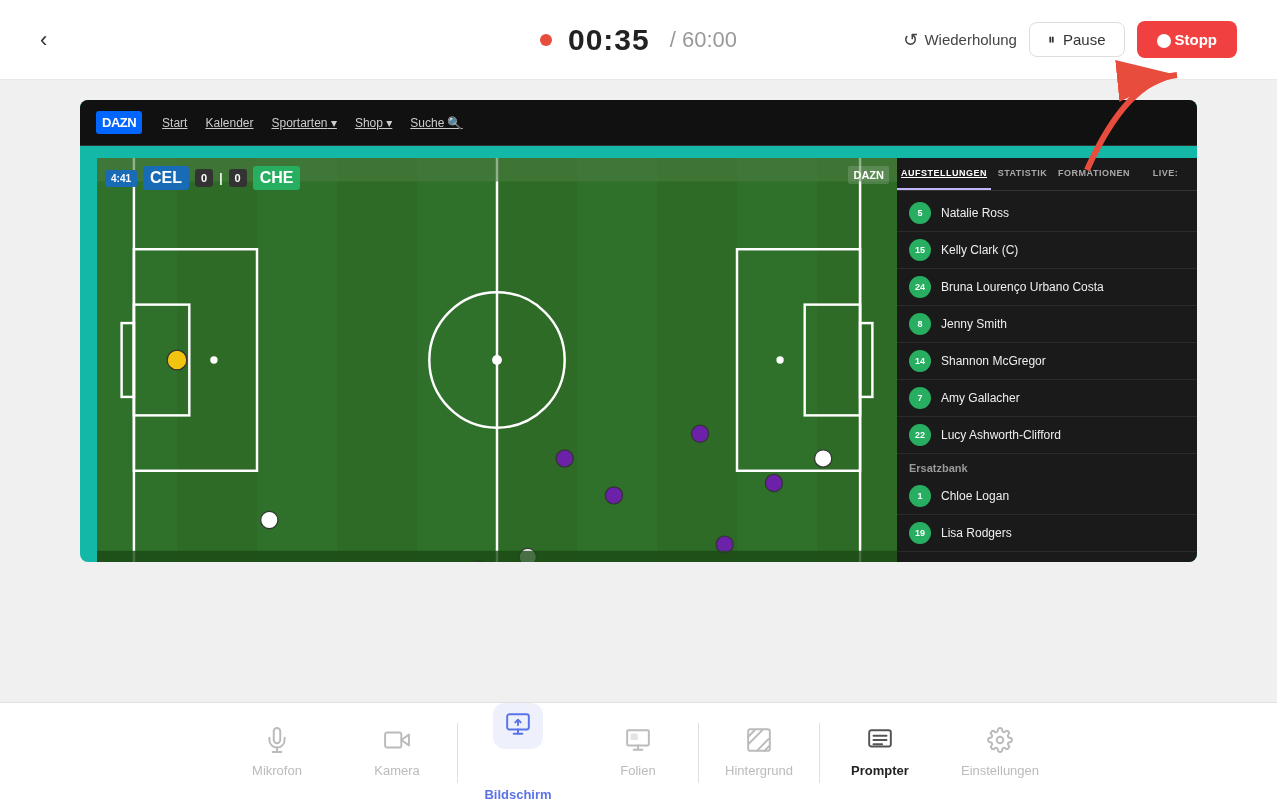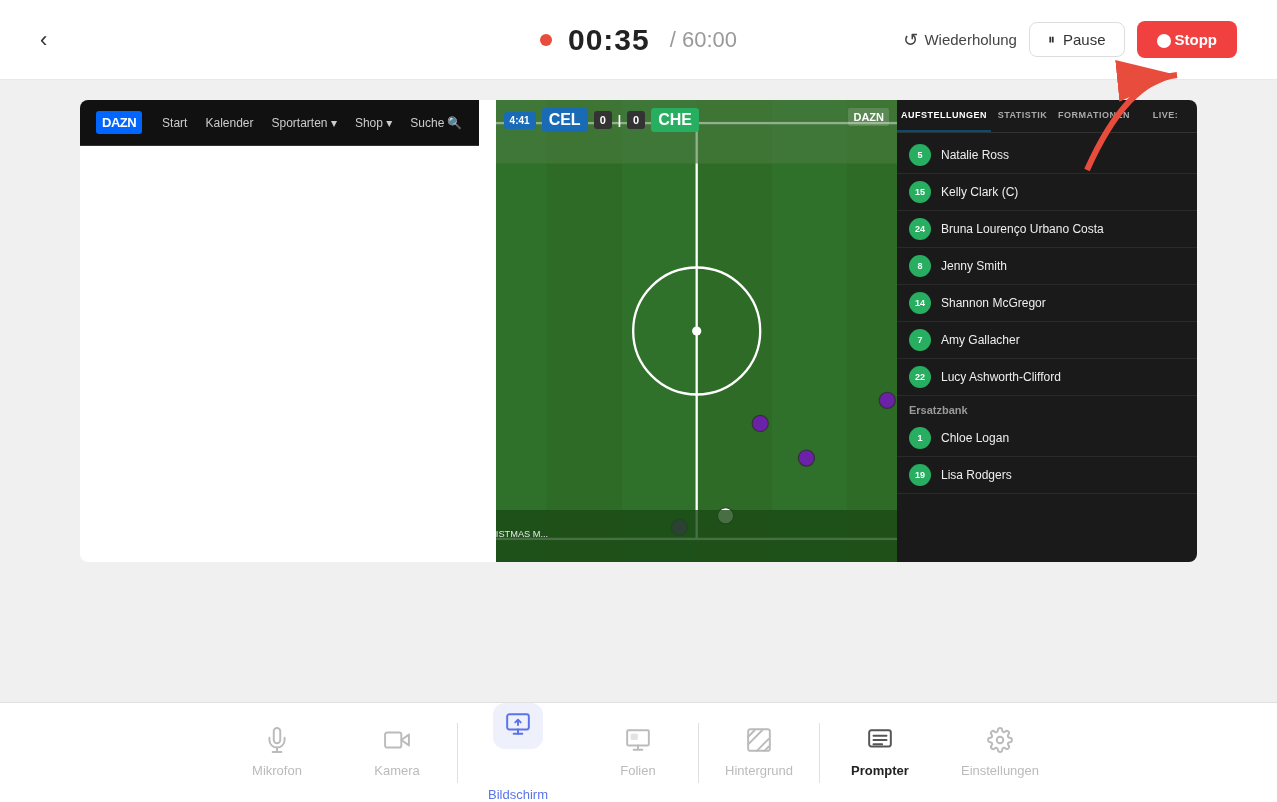--- a/index.html
+++ b/index.html
@@ -141,22 +141,24 @@
       border-radius: 8px;
       overflow: hidden;
       display: flex;
       flex-direction: row;
     }
 
     
     .dazn-wrapper {
       flex: 1;
       display: flex;
-      background: #ffffff;
-      color: #fff;
+      flex-direction: column;
+      background: #14b8a6;
+      color: #fff;
+      gap: 12px;
     }
     .dazn-nav {
       display: flex;
       align-items: center;
       background: #111;
       padding: 0 16px;
       height: 46px;
       gap: 20px;
       border-bottom: 1px solid #333;
     }
@@ -169,21 +171,21 @@
       border-radius: 3px;
       letter-spacing: -0.5px;
     }
     .dazn-nav-items {
       display: flex;
       gap: 18px;
       align-items: center;
       font-size: 12px;
       color: #ccc;
     }
-    .dazn-nav-item { cursor: pointer; }
+    .dazn-nav-item { cursor: pointer; text-decoration: underline; }
     .dazn-nav-item.dropdown::after { content: ' ▾'; }
 
     
     .video-sidebar {
       display: flex;
       flex: 1;
       overflow: hidden;
     }
 
     
@@ -272,21 +274,22 @@
       flex: 1;
       text-align: center;
       padding: 10px 4px;
       cursor: pointer;
       font-weight: 600;
       font-size: 9px;
       letter-spacing: 0.5px;
     }
     .sidebar-tab.active {
       color: #fff;
-      border-bottom: 2px solid #0c4a6e;
+      border-bottom: 2px solid #c4b5fd;
+      text-decoration: underline;
     }
     .sidebar-list {
       flex: 1;
       overflow-y: auto;
       padding: 4px 0;
     }
     .sidebar-list::-webkit-scrollbar { width: 4px; }
     .sidebar-list::-webkit-scrollbar-thumb { background: #444; }
     .player-row {
       display: flex;
@@ -566,21 +569,21 @@
 
   <div class="toolbar-item active">
     <div class="toolbar-icon-wrap" style="background:#eef0fc;border-radius:12px;padding:8px 12px;">
       <svg width="26" height="26" viewBox="0 0 24 24" fill="none" stroke="#5b73e8" stroke-width="1.8" stroke-linecap="round" stroke-linejoin="round">
         <rect x="2" y="3" width="20" height="14" rx="2"></rect>
           <line x1="8" y1="21" x2="16" y2="21"></line>
           <line x1="12" y1="17" x2="12" y2="21"></line>
         <path d="M12 8 L12 13 M9.5 10.5 L12 8 L14.5 10.5" stroke="#5b73e8" stroke-width="1.8" stroke-linecap="round"></path>
       </svg>
     </div>
-    <span class="toolbar-label" style="color:#5b73e8;font-weight:400;margin-top:32px;">Bildschirm</span>
+    <span class="toolbar-label" style="color:#5b73e8;font-weight:700;margin-top:32px;">Bildschirm</span>
   </div>
 
   <div class="toolbar-item">
     <div class="toolbar-icon-wrap">
       <svg width="26" height="26" viewBox="0 0 24 24" fill="none" stroke="#bbb" stroke-width="1.8" stroke-linecap="round" stroke-linejoin="round">
         <rect x="2" y="3" width="20" height="14" rx="1"></rect>
           <path d="M8 21h8M12 17v4"></path>
           <rect x="6" y="7" width="5" height="4" rx="0.5" fill="#bbb" opacity="0.4"></rect>
       </svg>
     </div>

